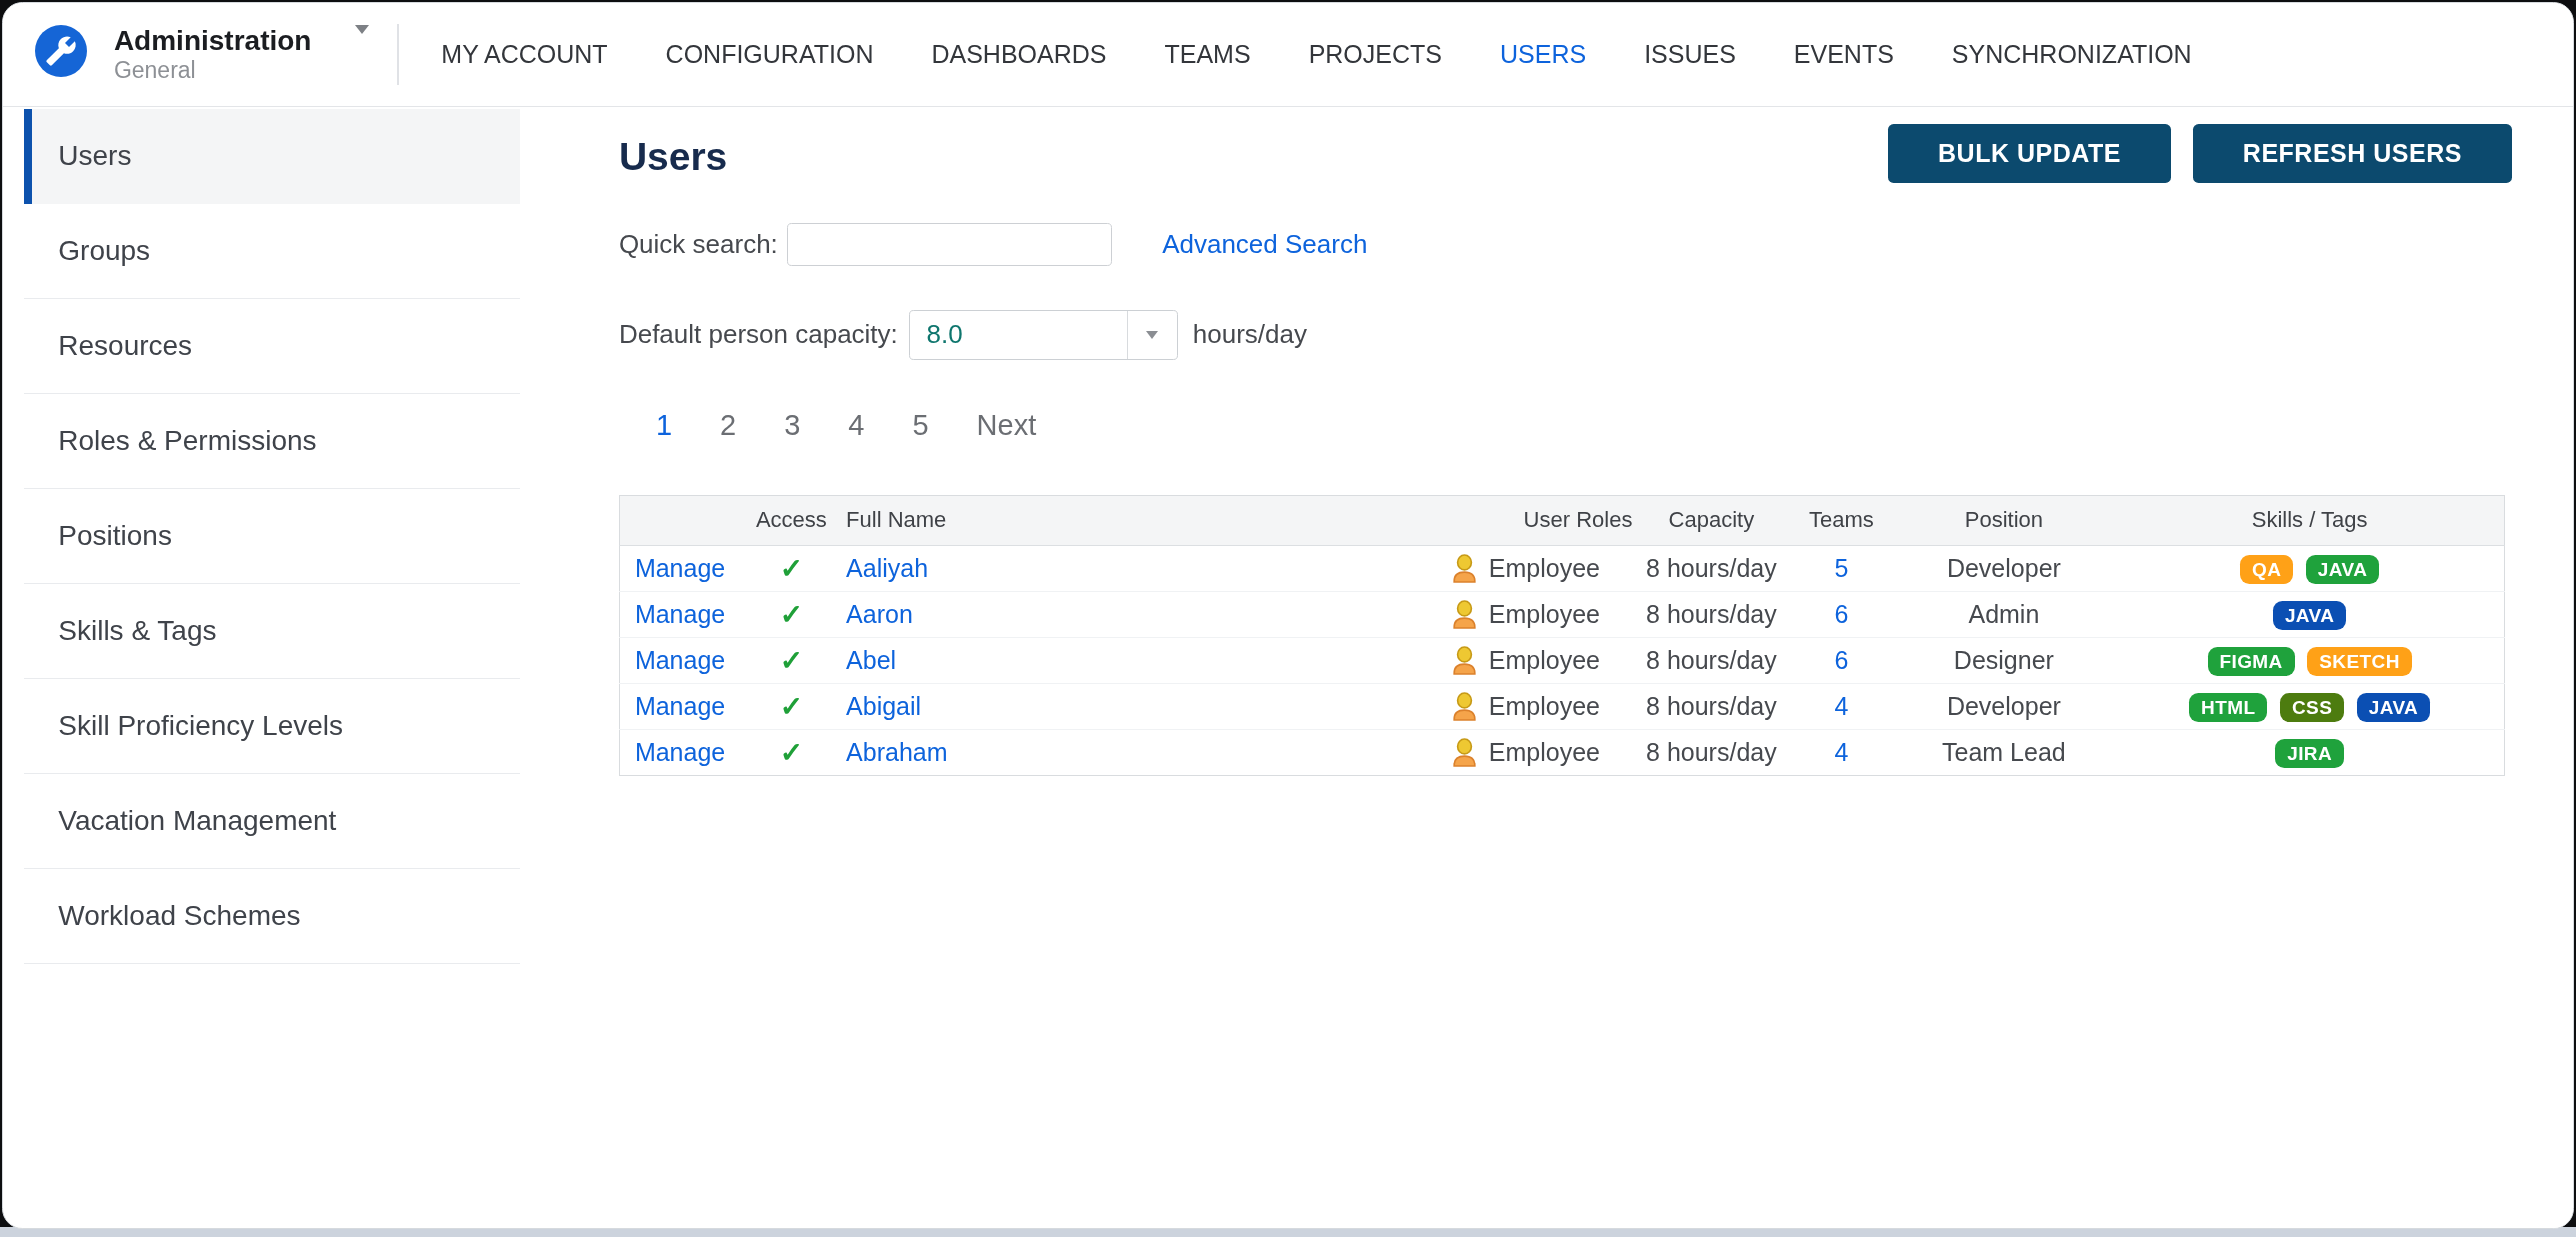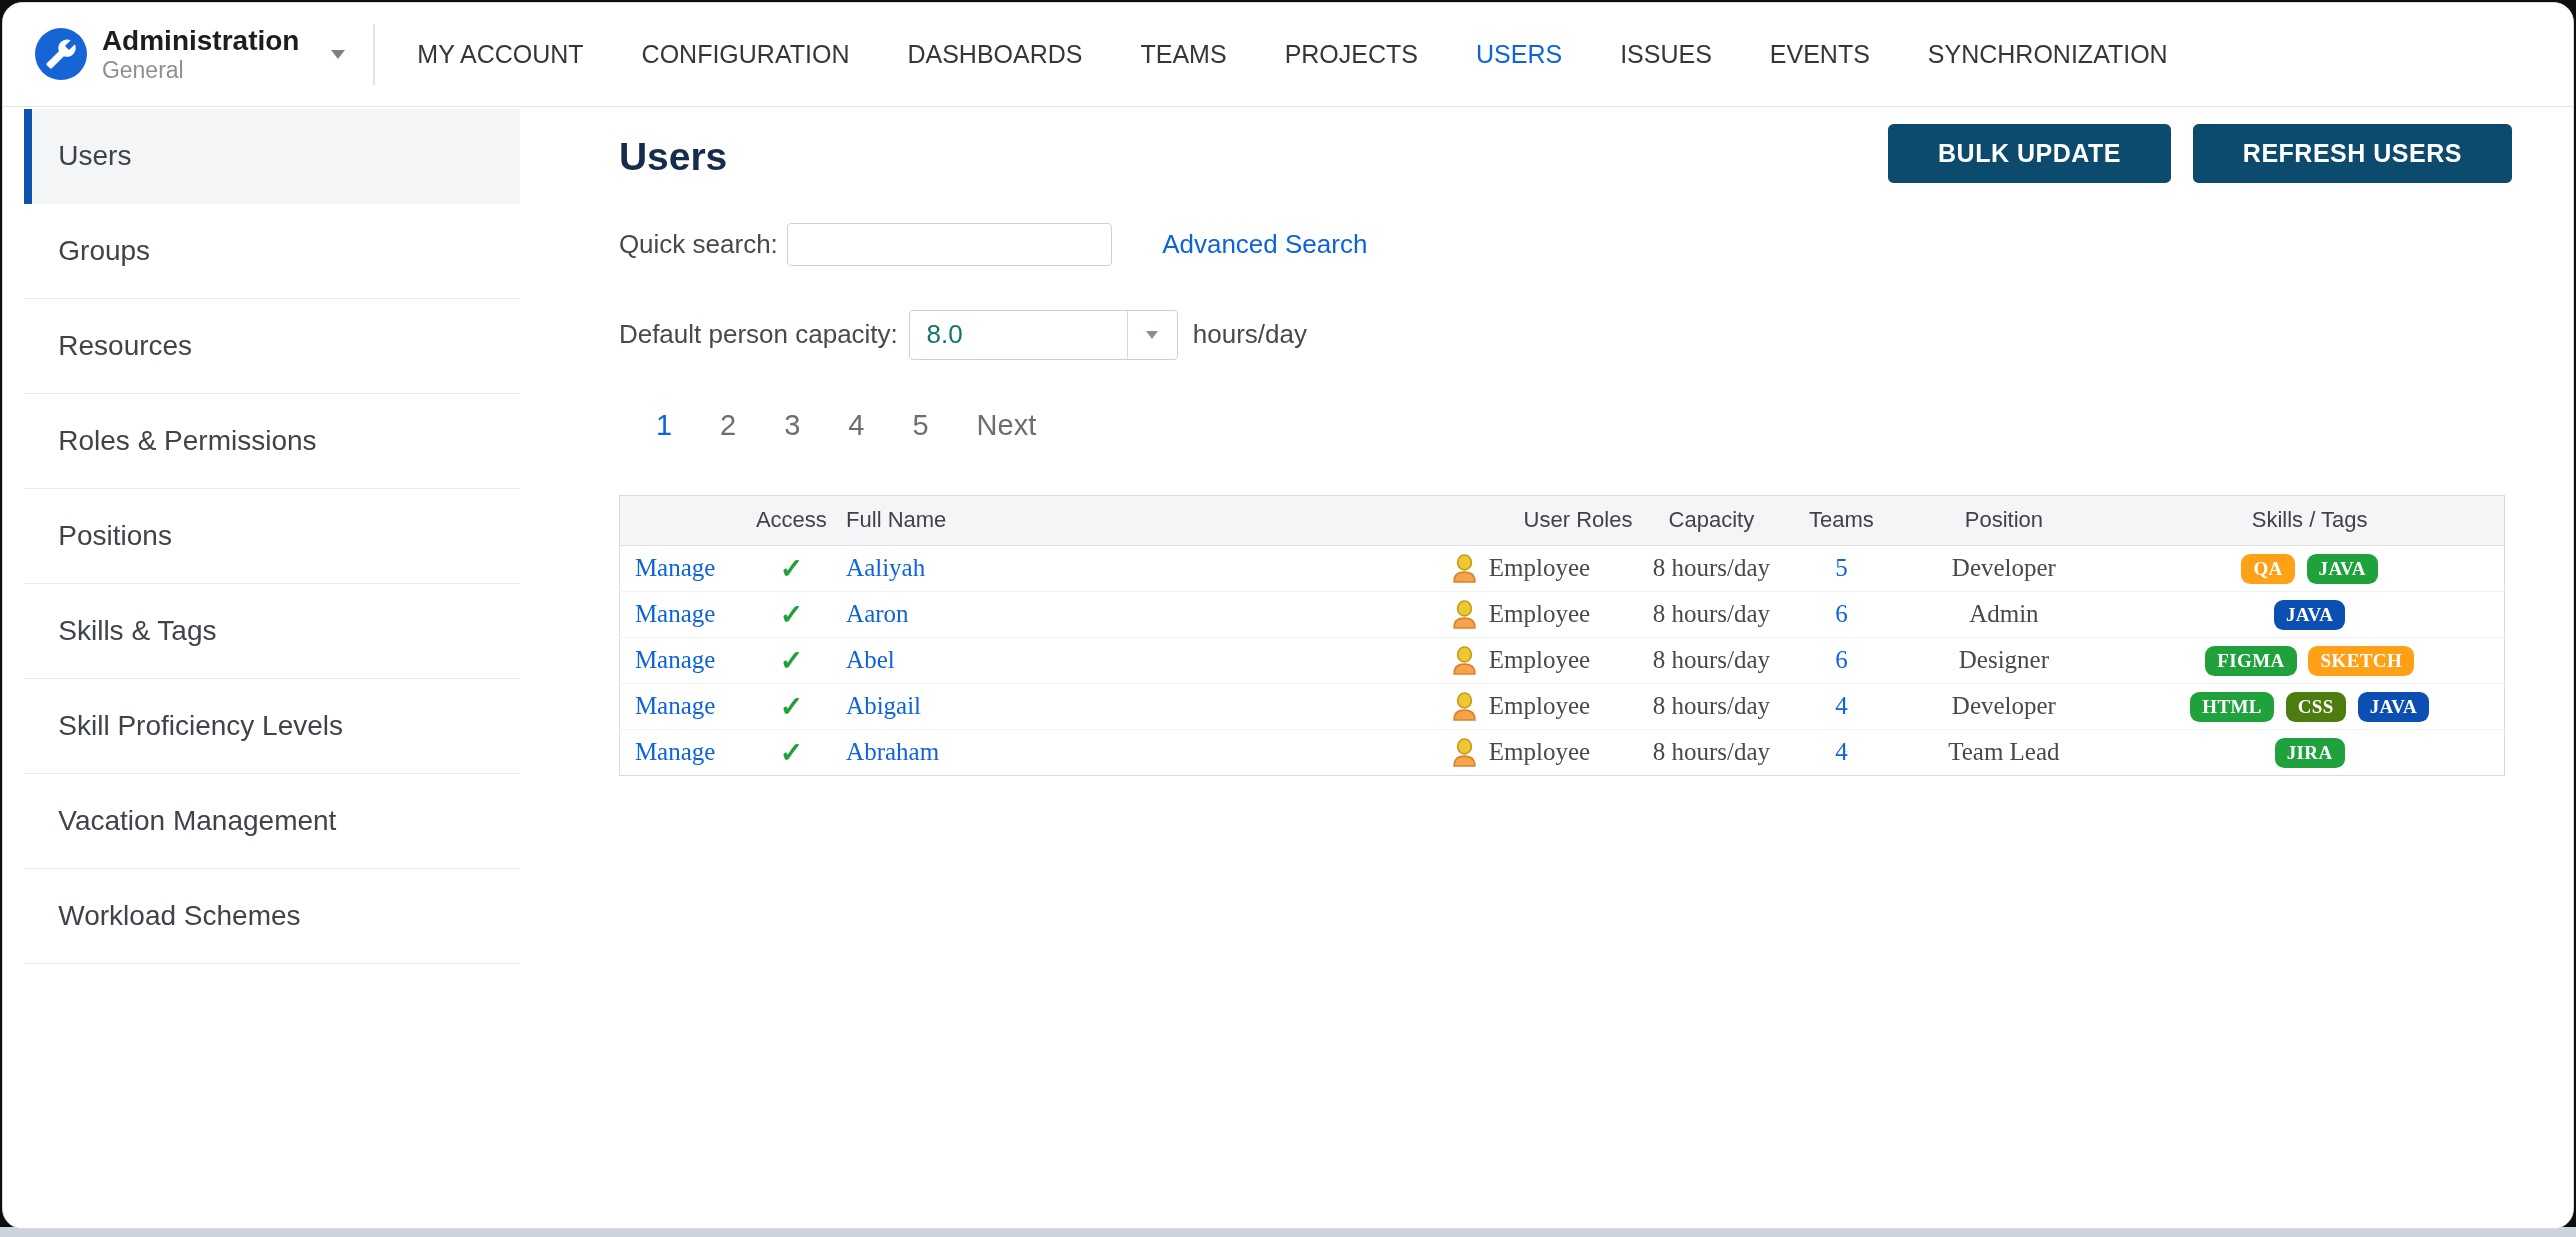--- a/index.html
+++ b/index.html
@@ -7,21 +7,21 @@
     font-family:"Liberation Sans", sans-serif; }
   .stage { position:relative; width:2576px; height:1238px; background:#0d0e10; }
   .bottom-strip { position:absolute; left:0; right:0; bottom:0; height:11px; background:#ccd3dd; }
   .card { position:absolute; left:1.9px; top:1.9px; right:1.9px; bottom:9.3px;
     background:#ffffff; border:1.9px solid #d6dade; border-radius:20.4px; overflow:hidden; }
 
   
   .topbar { position:absolute; left:0; top:0; right:0; height:104px;
     display:flex; align-items:center; padding-left:32px;
     border-bottom:1.9px solid #e3e5e8; background:#fff; z-index:5; }
-  .brand { display:flex; align-items:center; cursor:pointer; }
+  .brand { display:flex; align-items:flex-start; cursor:pointer;gap:12px; }
   .logo-circle { width:52px; height:52px; border-radius:50%; background:#1565d6;
     display:flex; align-items:center; justify-content:center; flex:0 0 auto; }
   .logo-circle svg { width:32px; height:32px; transform:scaleX(-1); }
   .brand-text { margin-left:15px; }
   .brand-title { font-size:28px; font-weight:700; color:#1b1d21; line-height:32px; }
   .brand-sub { font-size:23px; color:#8d9095; line-height:26px; }
   .brand-caret { margin-left:32px; width:0; height:0;
     border-left:7.4px solid transparent; border-right:7.4px solid transparent;
     border-top:9.3px solid #7d8085; }
   .topbar-vdiv { width:1.9px; height:61px; background:#e0e2e6; margin-left:28px; }
@@ -67,21 +67,21 @@
   .pagination { margin-top:45px; padding-left:37px; display:flex; align-items:center;
     height:39px; font-size:29px; }
   .page-link { color:#6b6e73; text-decoration:none; margin-right:48px; cursor:pointer; }
   .page-link.current { color:#0d63dc; }
 
   
   table.users { margin-top:50px; width:1886px; border-collapse:collapse;
     border:1.9px solid #d9dcdf; table-layout:fixed; }
   .users th { height:50px; background:#f4f5f6; font-size:22px; font-weight:400;
     color:#3f4247; border-bottom:1.9px solid #dcdfe2; }
-  .users td { height:46px; font-size:25px; color:#46494e; border-bottom:0.9px solid #f0f2f4;font-family:Liberation Serif, serif; }
+  .users td { height:46px; font-size:25px; color:#46494e; border-bottom:0.9px solid #f0f2f4; }
   .users tr:last-child td { border-bottom:none; }
   .col-manage  { width:121px; text-align:left; padding-left:15px; }
   .col-access  { width:102px; text-align:center; }
   .col-name    { width:595px; text-align:left; padding-left:3.7px; }
   .col-role    { width:195px; text-align:right; padding-left:11px; }
   .col-cap     { width:158px; text-align:center; }
   .col-teams   { width:102px; text-align:center; }
   .col-pos     { width:223px; text-align:center; }
   .col-skills  { width:389px; text-align:center; }
   a.tbl-link { color:#0d63dc; text-decoration:none; cursor:pointer; }

